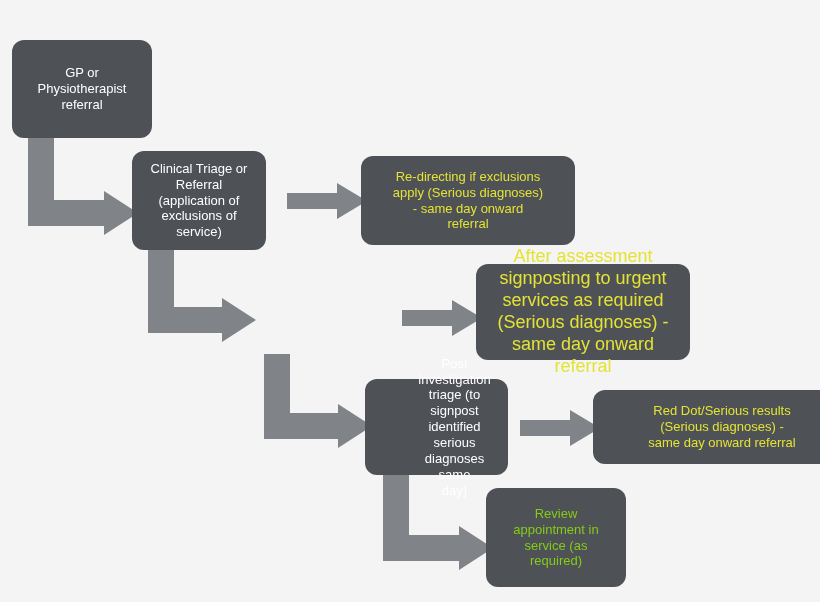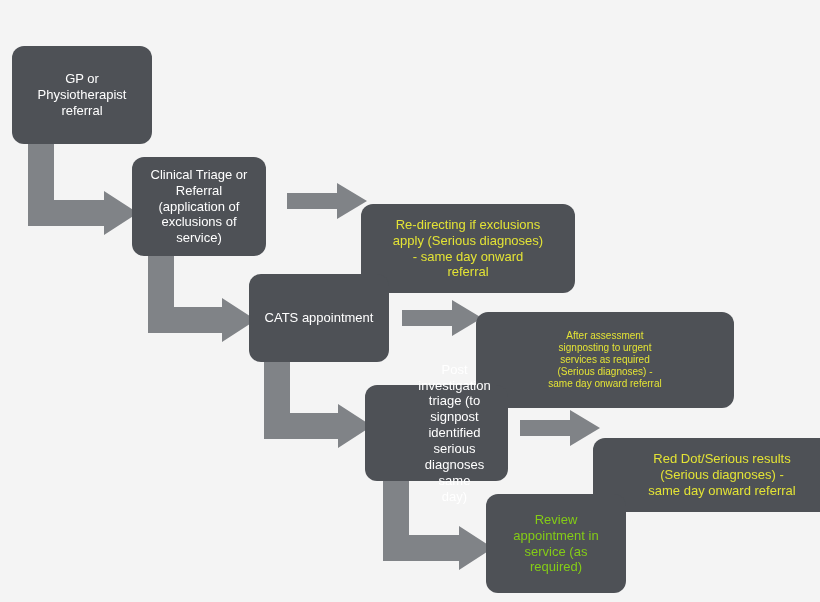--- a/index.html
+++ b/index.html
@@ -26,22 +26,22 @@
     border-radius: 12px;
     display: flex;
     align-items: center;
     justify-content: center;
     text-align: center;
     line-height: 1.22;
     padding: 4px 8px;
     white-space: pre-line;
     z-index: 3;
   }
-  .node.white { color: #ffffff; margin-top: 6px; }
-  .node.yellow { color: #e3e335; margin-top: 48px; }
+  .node.white { color: #ffffff; }
+  .node.yellow { color: #e3e335; }
 
   .connector {
     position: absolute;
     z-index: 1;
   }
   .connector svg {
     display: block;
     overflow: visible;
   }
 </style>
@@ -89,22 +89,21 @@
 referral</span></div>
     <div class="node white" style="left: 132px; top: 151px; width: 134px; height: 99px; font-size: 13px; background: rgb(78, 81, 86); color: rgb(255, 255, 255);"><span>Clinical Triage or
 Referral
 (application of
 exclusions of
 service)</span></div>
     <div class="node yellow" style="left: 361px; top: 156px; width: 214px; height: 89px; font-size: 13px; background: rgb(78, 81, 86); color: rgb(227, 227, 53);"><span>Re-directing if exclusions
 apply (Serious diagnoses)
 - same day onward
 referral</span></div>
-    <div class="node white" style="left: 249px; top: 268px; width: 140px; height: 88px; font-size: 13px; background: rgb(78, 81, 86); color: rgb(255, 255, 255);"><span>CATS appointment</span></div>
-    <div class="node yellow" style="left: 476px; top: 264px; width: 258px; height: 96px; font-size: 10px; background: rgb(78, 81, 86); color: rgb(227, 227, 53);"><span>After assessment
+    <div class="node yellow" style="left: 476px; top: 264px; width: 214px; height: 96px; font-size: 18px; background: rgb(78, 81, 86); color: rgb(227, 227, 53);"><span>After assessment
 signposting to urgent
 services as required
 (Serious diagnoses) -
 same day onward referral</span></div>
     <div class="node white" style="left: 365px; top: 379px; width: 143px; height: 96px; font-size: 13px; background: rgb(78, 81, 86); color: rgb(255, 255, 255); padding-left: 44px;"><span>Post investigation
 triage (to signpost
 identified serious
 diagnoses same
 day)</span></div>
     <div class="node yellow" style="left: 593px; top: 390px; width: 258px; height: 74px; font-size: 13px; background: rgb(78, 81, 86); color: rgb(227, 227, 53);"><span>Red Dot/Serious results

